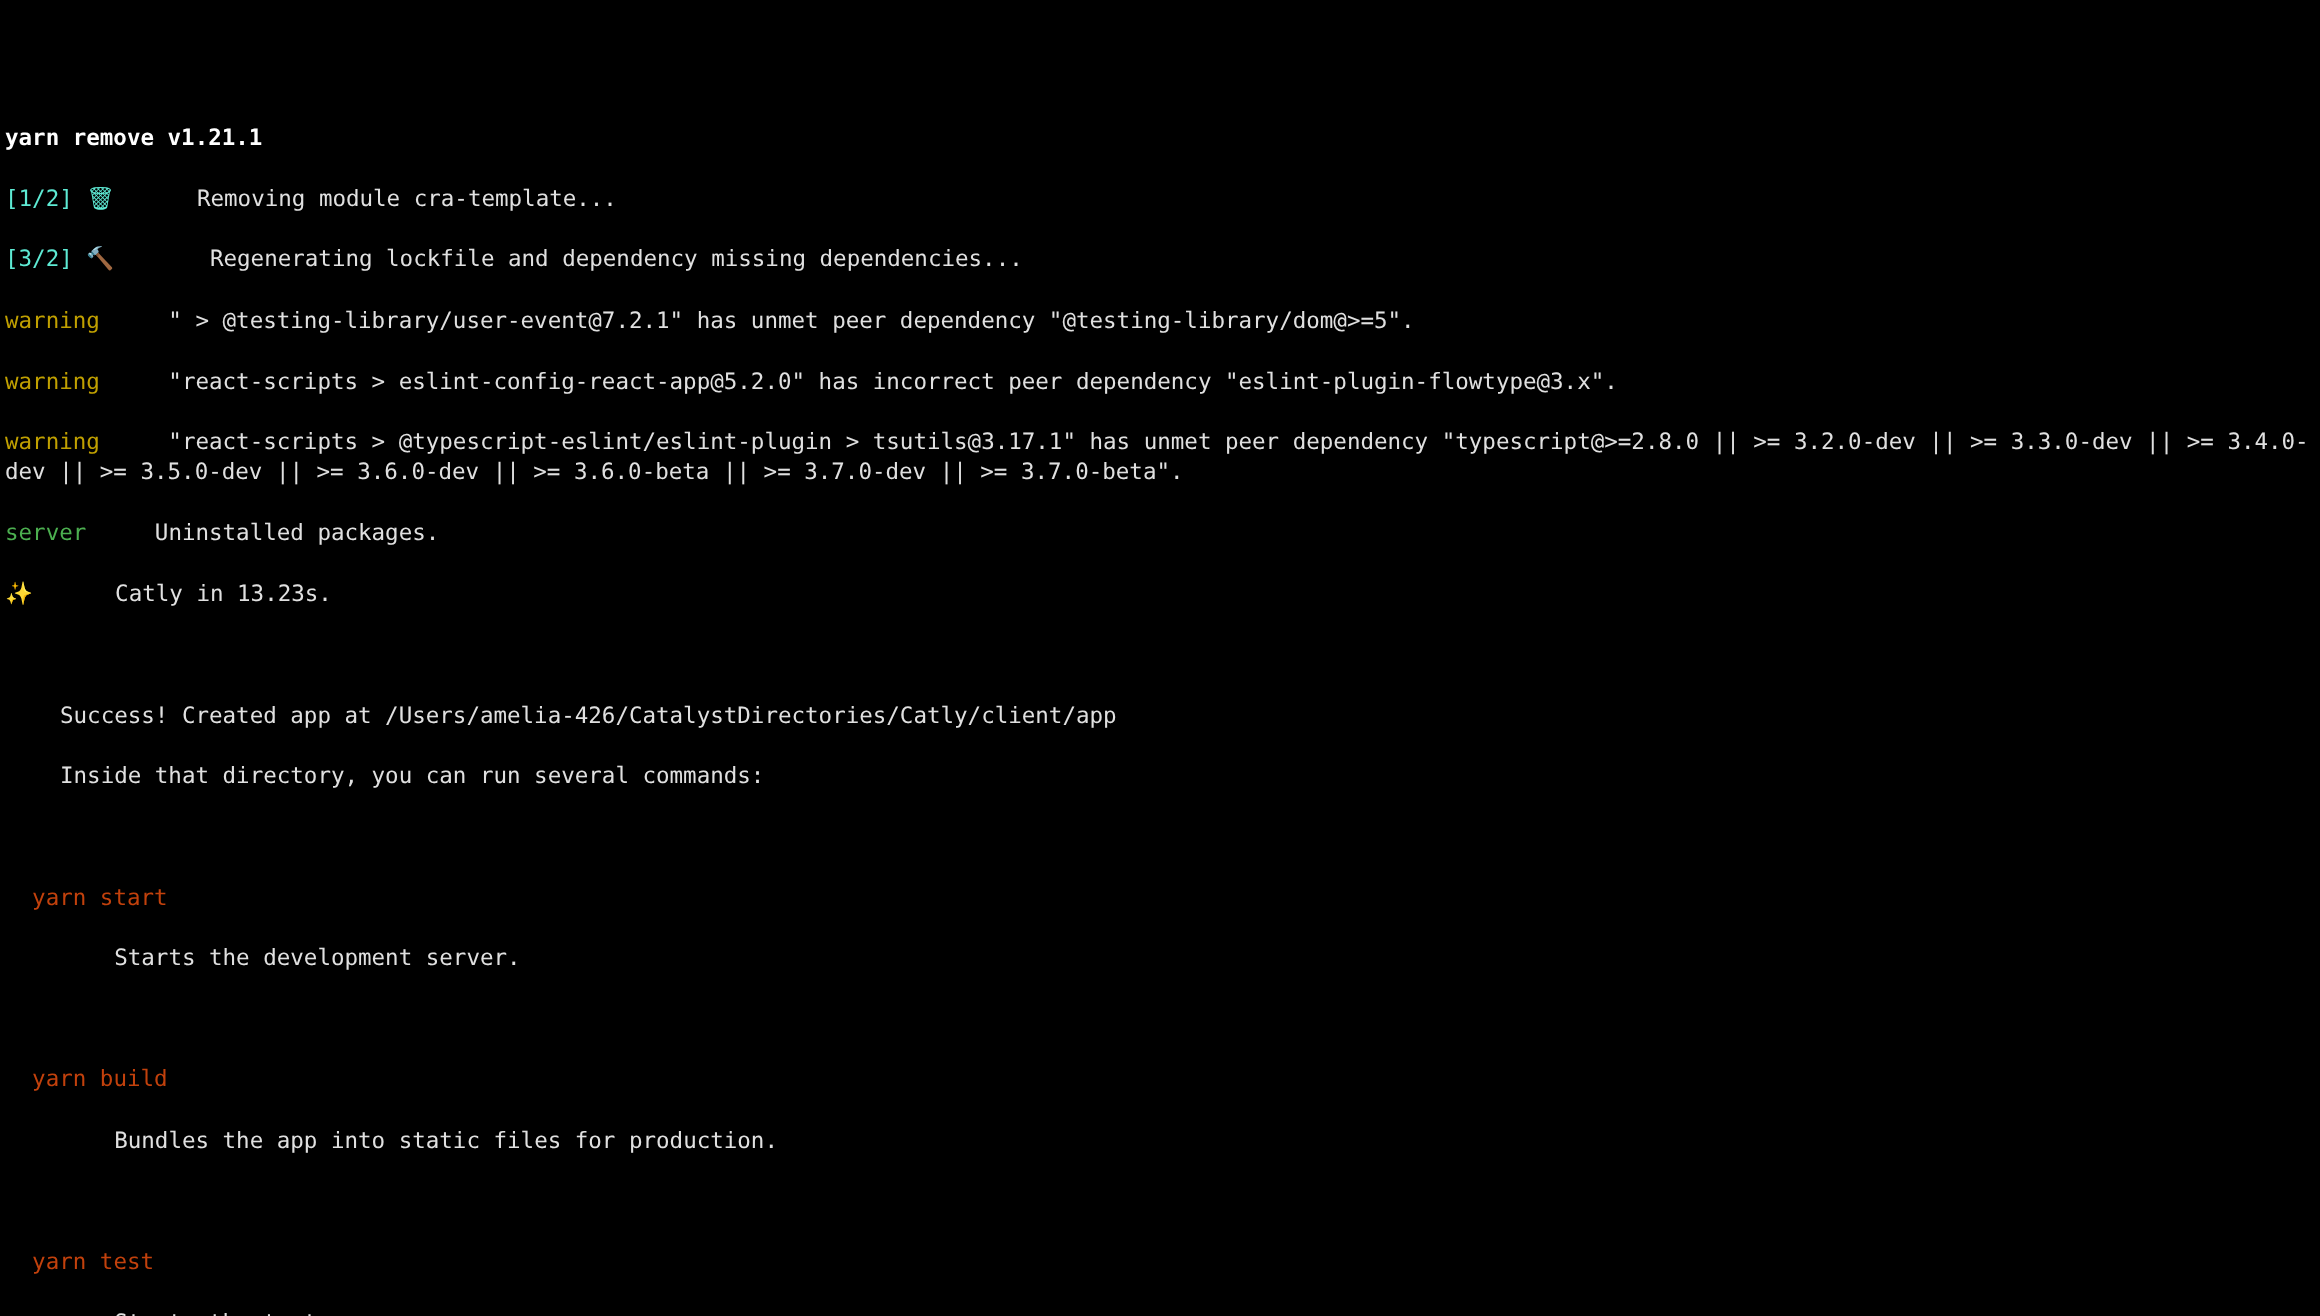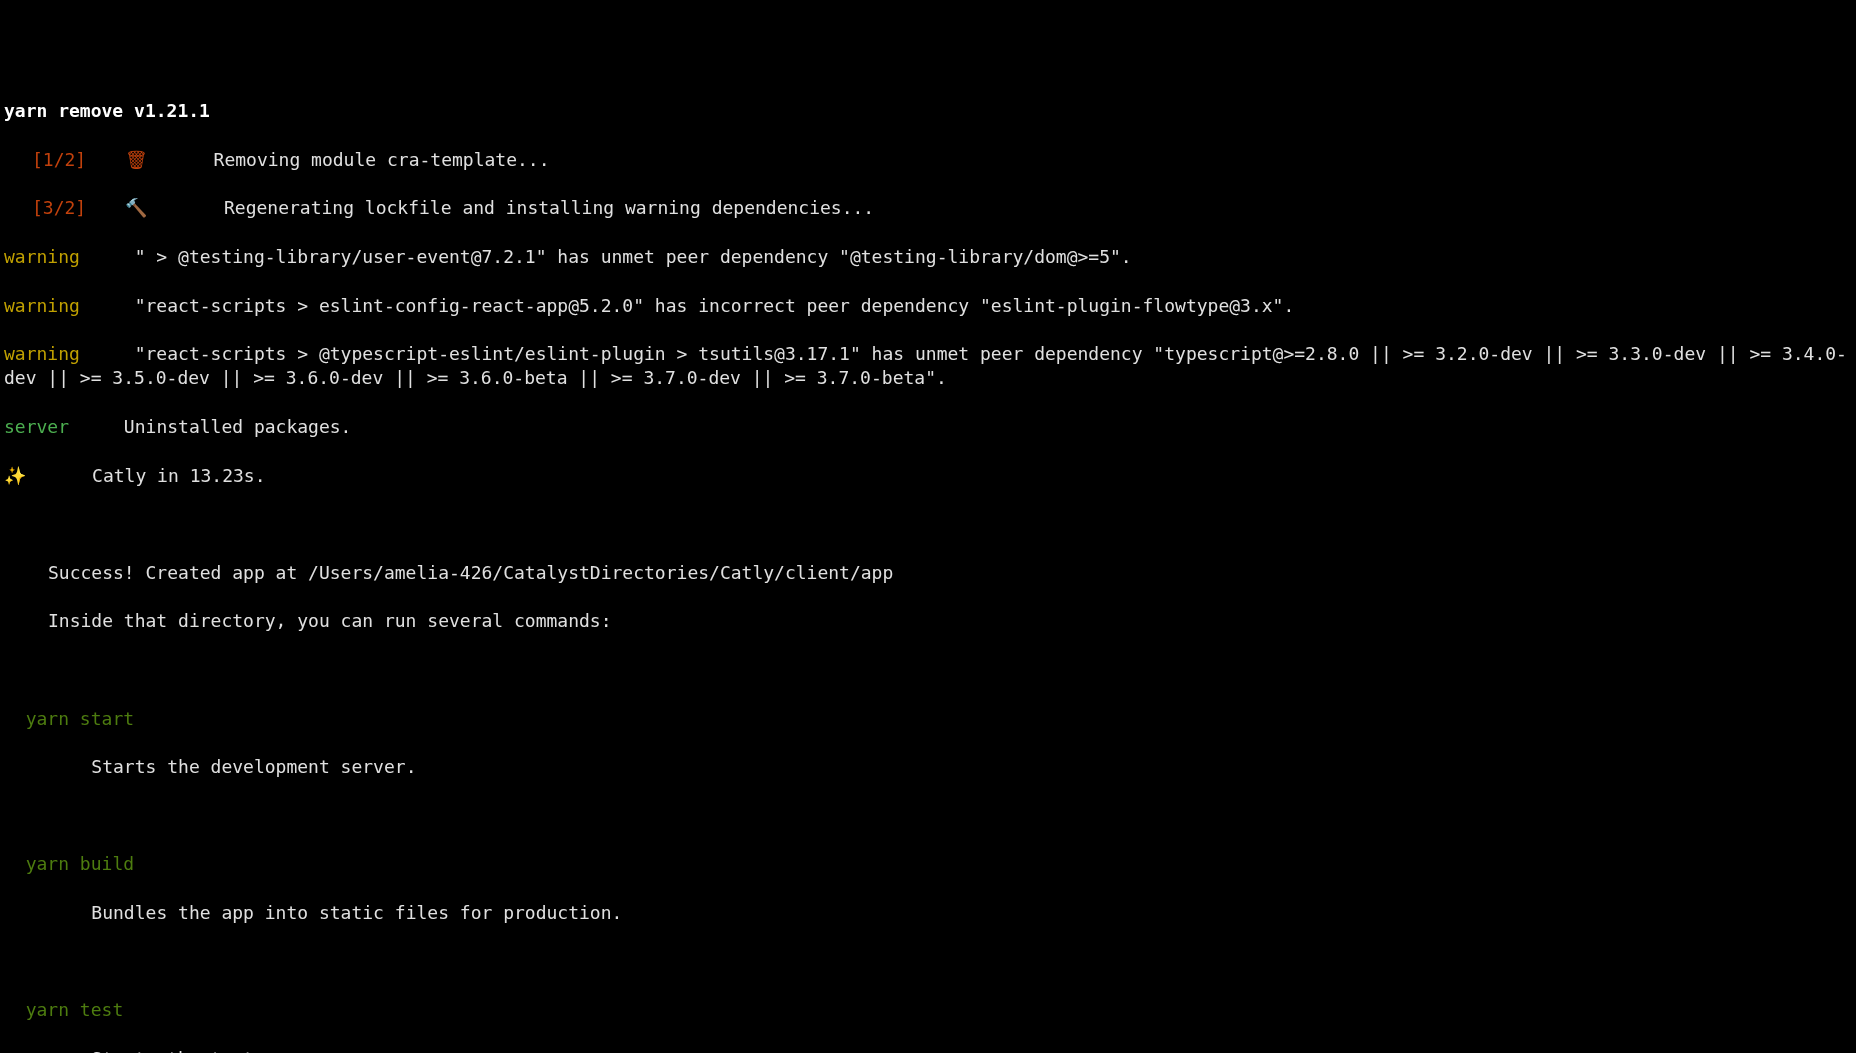--- a/index.html
+++ b/index.html
@@ -7,36 +7,36 @@
       color: #e0e0e0;
       font-family: 'Menlo', 'Monaco', 'Consolas', monospace;
       font-size: 18px;
       line-height: 1.35;
       margin: 0;
       padding: 2px 4px;
       white-space: pre-wrap;
       word-wrap: break-word;
     }
     .bold-white { color: #ffffff; font-weight: bold; margin-top: 26px; }
-    .dim { color: #c2410c; margin-left: 28px; }
+    .dim { color: #5eead4; }
     .warning { color: #c0a000; }
     .success { color: #4caf50; }
-    .cyan { color: #4d7c0f; }
+    .cyan { color: #c2410c; }
     .white { color: #e0e0e0; padding-left: 44px; }
     .sparkle { color: #d0d070; }
     .line { display: block; }
   </style>
 </head>
 <body>
 
 
 
 <span class="line"><span class="bold-white">yarn remove v1.21.1</span></span>
 <span class="line"><span class="dim">[1/2]</span> <span class="dim">🗑</span>  <span class="white">Removing module cra-template...</span></span>
-<span class="line"><span class="dim">[3/2]</span> <span class="dim">🔨</span>   <span class="white">Regenerating lockfile and installing warning dependencies...</span></span>
+<span class="line"><span class="dim">[3/2]</span> <span class="dim">🔨</span>   <span class="white">Regenerating lockfile and dependency missing dependencies...</span></span>
 <span class="line"><span class="warning">warning</span><span class="white"> " &gt; @testing-library/user-event@7.2.1" has unmet peer dependency "@testing-library/dom@&gt;=5".</span></span>
 <span class="line"><span class="warning">warning</span><span class="white"> "react-scripts &gt; eslint-config-react-app@5.2.0" has incorrect peer dependency "eslint-plugin-flowtype@3.x".</span></span>
 <span class="line"><span class="warning">warning</span><span class="white"> "react-scripts &gt; @typescript-eslint/eslint-plugin &gt; tsutils@3.17.1" has unmet peer dependency "typescript@&gt;=2.8.0 || &gt;= 3.2.0-dev || &gt;= 3.3.0-dev || &gt;= 3.4.0-dev || &gt;= 3.5.0-dev || &gt;= 3.6.0-dev || &gt;= 3.6.0-beta || &gt;= 3.7.0-dev || &gt;= 3.7.0-beta".</span></span>
 <span class="line"><span class="success">server</span><span class="white"> Uninstalled packages.</span></span>
 <span class="line"><span class="sparkle">✨</span><span class="white">  Catly in 13.23s.</span></span>
 <span class="line"> </span>
 <span class="line white">Success! Created app at /Users/amelia-426/CatalystDirectories/Catly/client/app</span>
 <span class="line white">Inside that directory, you can run several commands:</span>
 <span class="line"> </span>
 <span class="line">  <span class="cyan">yarn start</span></span>

